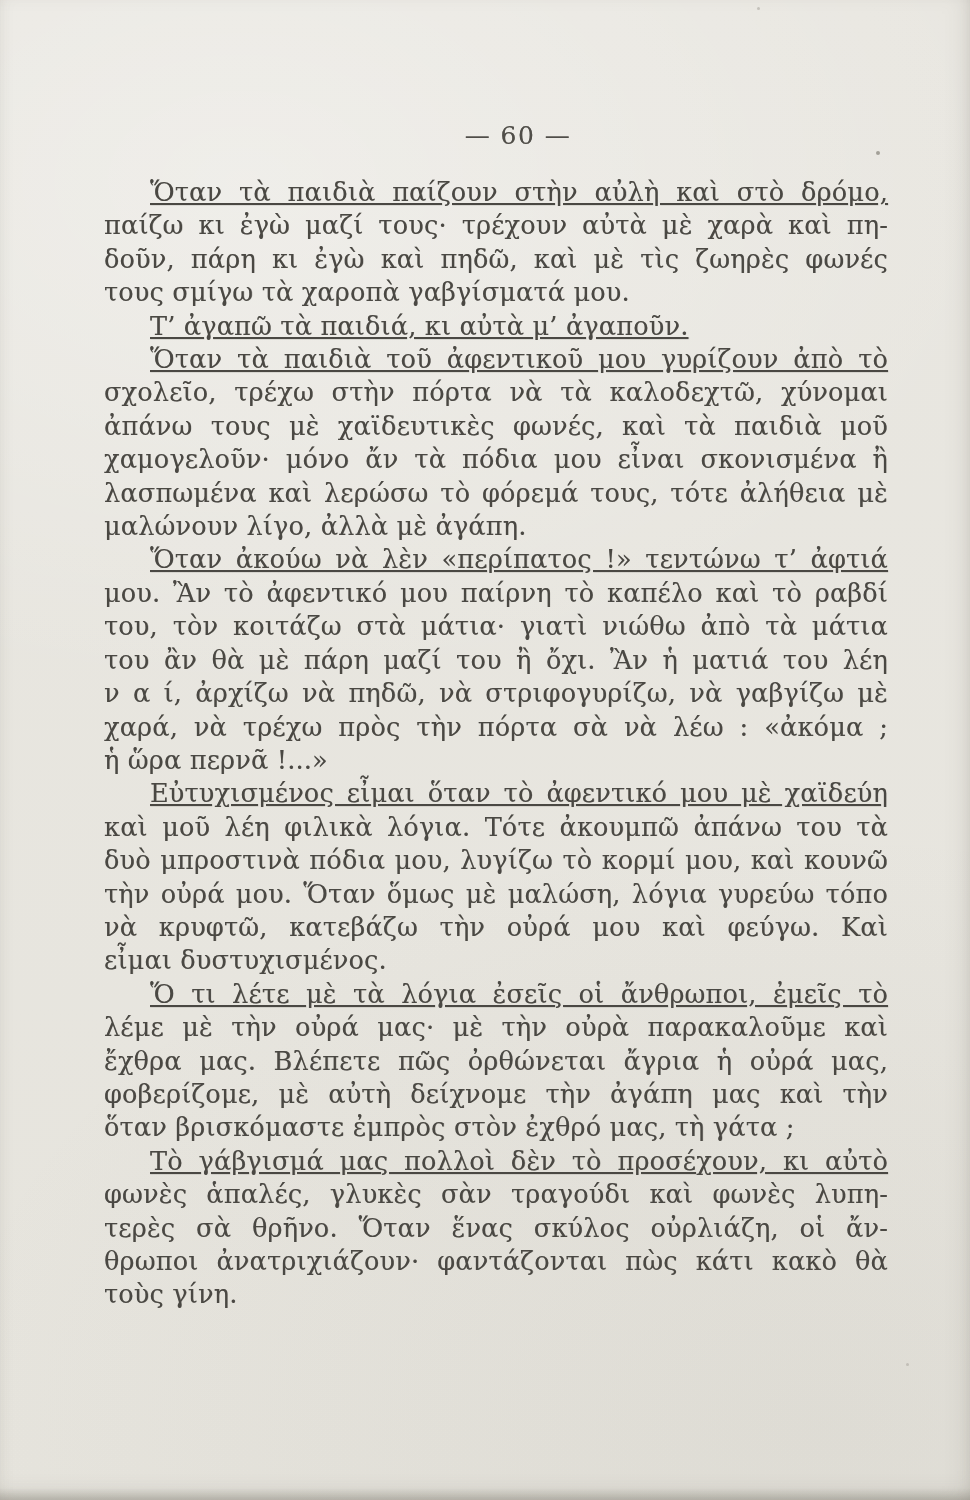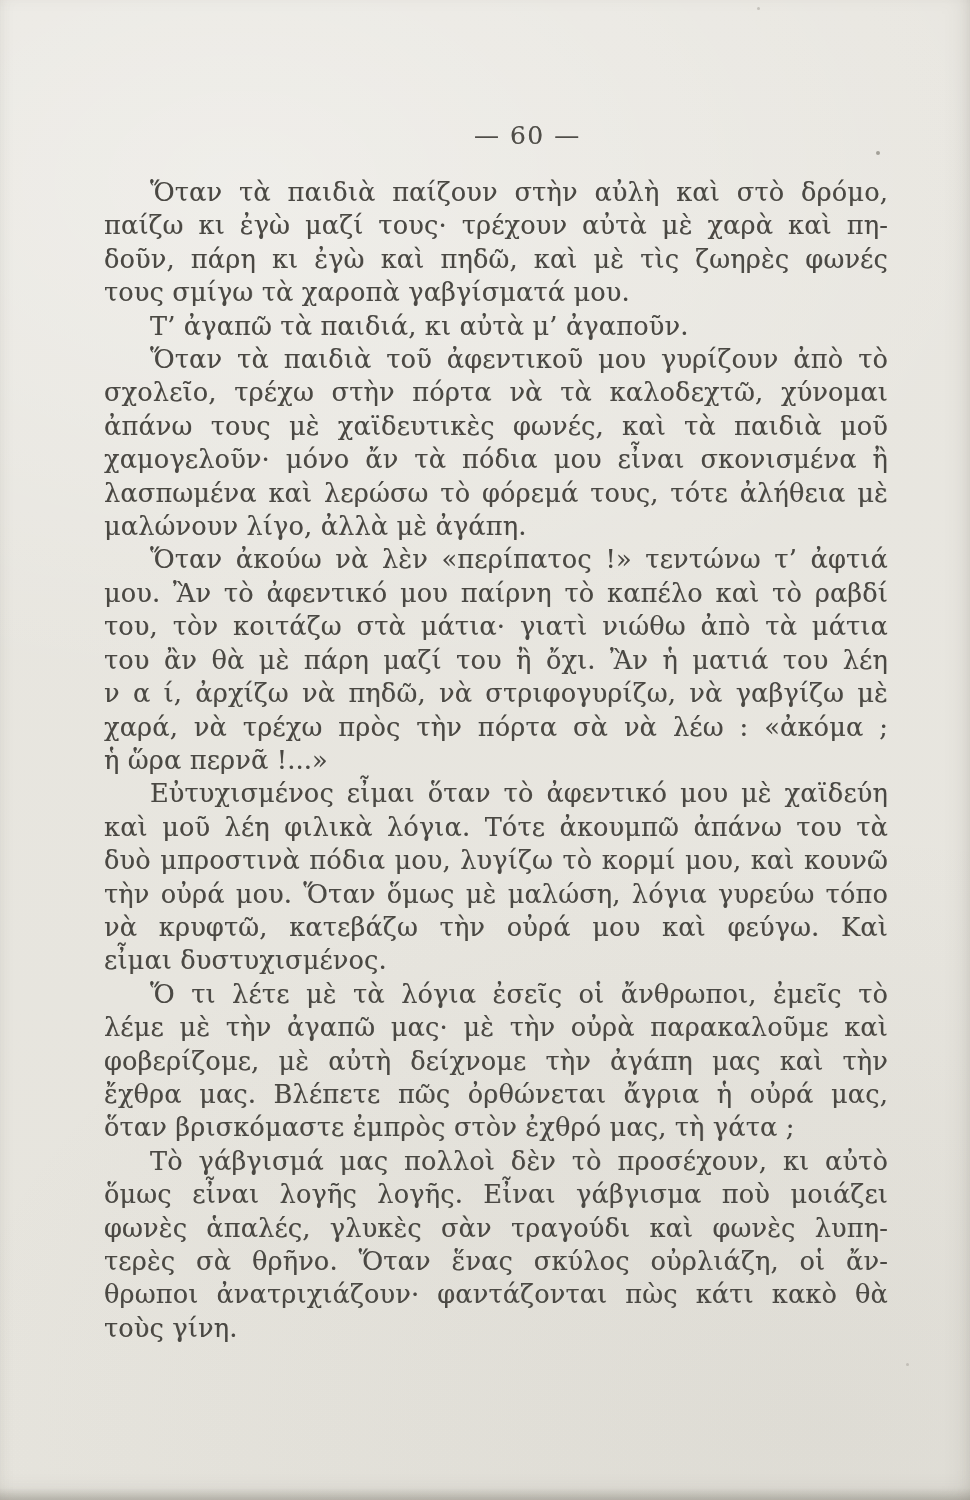--- a/index.html
+++ b/index.html
@@ -20,46 +20,47 @@
     box-shadow:
       inset -14px 0 30px -22px rgba(95,90,78,0.35),
       inset 0 -16px 26px -18px rgba(95,90,78,0.40),
       inset 10px 0 26px -22px rgba(95,90,78,0.18);
     font-family: "DejaVu Serif", "Liberation Serif", serif;
     color: #4a4843;
   }
   .header {
     position: absolute;
     top: 121px;
-    left: 474px;
+    left: 457px;
     width: 122px;
     height: 30px;
     font-size: 25px;
     letter-spacing: 1.5px;
+    text-align: center;
     white-space: nowrap;
     color: #504e49;
     text-shadow: 0 0 0.6px rgba(80,78,73,0.55);
   }
   .text-block {
     position: absolute;
     top: 176px;
     left: 104px;
     width: 784px;
   }
   .para { margin: 0; padding: 0; }
   .line {
     font-size: 25.5px;
     line-height: 33.4px;
     letter-spacing: 0.2px;
     text-align: justify;
     text-align-last: justify;
     white-space: normal;
     text-shadow: 0.3px 0.3px 0.6px rgba(74,72,67,0.42);
   }
-  .line.first { text-indent: 46px; }
+  .line.first { text-indent: 46px; text-decoration: underline; }
   .line.last  { text-align-last: left; }
   .speck {
     position: absolute;
     border-radius: 50%;
     background: #8b887f;
   }
   .speck.s1 { left: 876px; top: 151px; width: 4px; height: 4px; opacity: 0.75; }
   .speck.s2 { left: 757px; top: 7px;   width: 3px; height: 3px; opacity: 0.40; }
   .speck.s3 { left: 906px; top: 1363px; width: 3px; height: 3px; opacity: 0.35; }
   .edge-shade {
@@ -106,28 +107,27 @@
       <div class="para">
         <div class="line first">Εὐτυχισμένος εἶμαι ὅταν τὸ ἀφεντικό μου μὲ χαϊδεύη</div>
         <div class="line">καὶ μοῦ λέη φιλικὰ λόγια. Τότε ἀκουμπῶ ἀπάνω του τὰ</div>
         <div class="line">δυὸ μπροστινὰ πόδια μου, λυγίζω τὸ κορμί μου, καὶ κουνῶ</div>
         <div class="line">τὴν οὐρά μου. Ὅταν ὅμως μὲ μαλώση, λόγια γυρεύω τόπο</div>
         <div class="line">νὰ κρυφτῶ, κατεβάζω τὴν οὐρά μου καὶ φεύγω. Καὶ</div>
         <div class="line last">εἶμαι δυστυχισμένος.</div>
       </div>
       <div class="para">
         <div class="line first">Ὅ τι λέτε μὲ τὰ λόγια ἐσεῖς οἱ ἄνθρωποι, ἐμεῖς τὸ</div>
-        <div class="line">λέμε μὲ τὴν ἀγαπῶ μας· μὲ τὴν οὐρὰ παρακαλοῦμε καὶ</div>
+        <div class="line">λέμε μὲ τὴν οὐρά μας· μὲ τὴν οὐρὰ παρακαλοῦμε καὶ</div>
+        <div class="line">ἔχθρα μας. Βλέπετε πῶς ὀρθώνεται ἄγρια ἡ οὐρά μας,</div>
         <div class="line">φοβερίζομε, μὲ αὐτὴ δείχνομε τὴν ἀγάπη μας καὶ τὴν</div>
-        <div class="line">ἔχθρα μας. Βλέπετε πῶς ὀρθώνεται ἄγρια ἡ οὐρά μας,</div>
         <div class="line last">ὅταν βρισκόμαστε ἐμπρὸς στὸν ἐχθρό μας, τὴ γάτα ;</div>
       </div>
       <div class="para">
         <div class="line first">Τὸ γάβγισμά μας πολλοὶ δὲν τὸ προσέχουν, κι αὐτὸ</div>
-        <div class="line">ὅμως εἶναι λογῆς λογῆς. Εἶναι γάβγισμα ποὺ μοιάζει</div>
         <div class="line">φωνὲς ἁπαλές, γλυκὲς σὰν τραγούδι καὶ φωνὲς λυπη-</div>
         <div class="line">τερὲς σὰ θρῆνο. Ὅταν ἕνας σκύλος οὐρλιάζη, οἱ ἄν-</div>
         <div class="line">θρωποι ἀνατριχιάζουν· φαντάζονται πὼς κάτι κακὸ θὰ</div>
         <div class="line last">τοὺς γίνη.</div>
       </div>
     </div>
 
   <div class="speck s1"></div>
   <div class="speck s2"></div>
   <div class="speck s3"></div>

